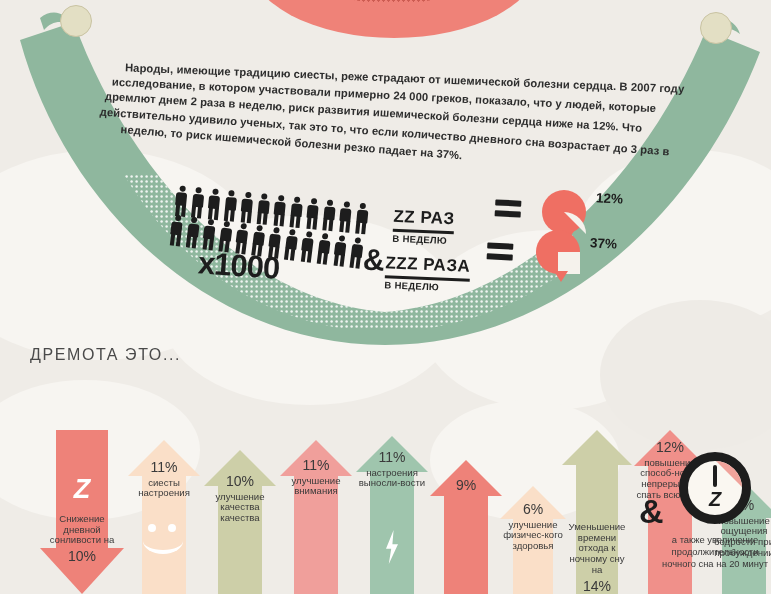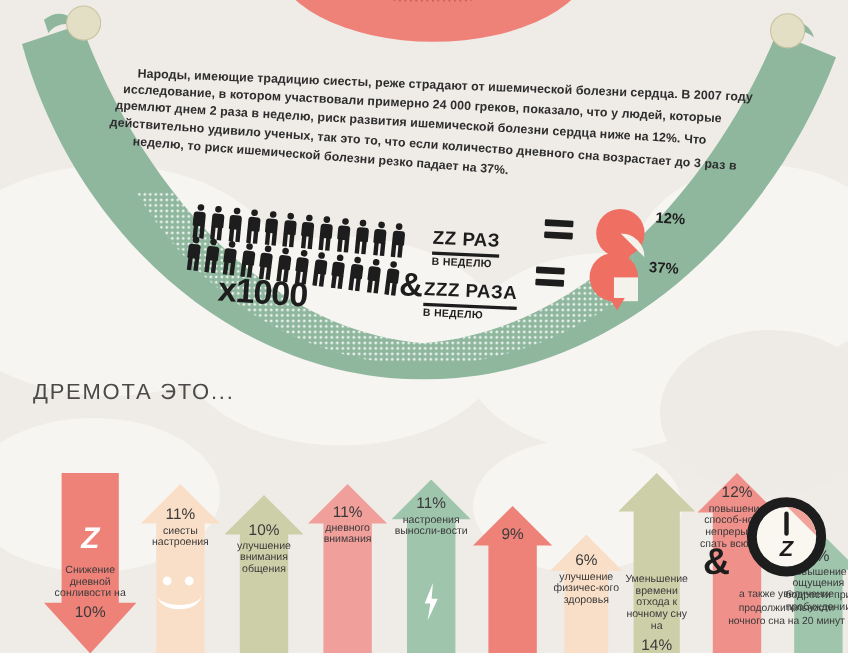--- a/index.html
+++ b/index.html
@@ -102,21 +102,21 @@
   .pie-tail{position:absolute;width:0;height:0;border-left:7px solid transparent;
        border-right:7px solid transparent;border-top:11px solid #ef6f63;}
   .pie-tail.t1{left:560px;top:231px;}
   .pie-tail.t2{left:554px;top:271px;}
   .pct{position:absolute;font-size:13.5px;font-weight:700;color:#1d1d1d;}
   .pct.a{left:596px;top:191px;transform:rotate(3deg);}
   .pct.b{left:590px;top:236px;transform:rotate(3deg);}
 
   
   .sec-title{
-    position:absolute;left:30px;top:346px;font-size:20px;letter-spacing:1.6px;
+    position:absolute;left:30px;top:346px;font-size:16px;letter-spacing:1.6px;
     color:#4a4a4a;font-weight:400;
   }
 
   
   .arrows{position:absolute;left:0;top:430px;width:771px;height:164px;}
   .arrow{position:absolute;bottom:0;}
   .a-label{
     position:absolute;left:50%;transform:translateX(-50%);
     text-align:center;color:#3a3a3a;line-height:1.12;white-space:normal;
   }
@@ -407,32 +407,32 @@
           <i class="mouth"></i>
       </div>
     </div>
 
     <div class="arrow" style="left:204px;width:72px;height:144px;">
       <svg width="72" height="144" viewBox="0 0 72 144">
         <path d="M36,0 L72,36 L58,36 L58,144 L14,144 L14,36 L0,36 Z" fill="#cdcfa8"></path>
       </svg>
       <div class="a-label" style="top:24px;width:70px;">
         <span class="a-pct">10%</span>
-        <span class="a-txt">улучшение внимания общения</span>
+        <span class="a-txt">улучшение качества качества</span>
       </div>
       
     </div>
 
     <div class="arrow" style="left:280px;width:72px;height:154px;">
       <svg width="72" height="154" viewBox="0 0 72 154">
         <path d="M36,0 L72,36 L58,36 L58,154 L14,154 L14,36 L0,36 Z" fill="#f09f9b"></path>
       </svg>
       <div class="a-label" style="top:18px;width:72px;">
         <span class="a-pct">11%</span>
-        <span class="a-txt">дневного внимания</span>
+        <span class="a-txt">улучшение внимания</span>
       </div>
       
     </div>
 
     <div class="arrow" style="left:356px;width:72px;height:158px;">
       <svg width="72" height="158" viewBox="0 0 72 158">
         <path d="M36,0 L72,36 L58,36 L58,158 L14,158 L14,36 L0,36 Z" fill="#9fc5ad"></path>
       </svg>
       <div class="a-label" style="top:14px;width:70px;">
         <span class="a-pct">11%</span>

